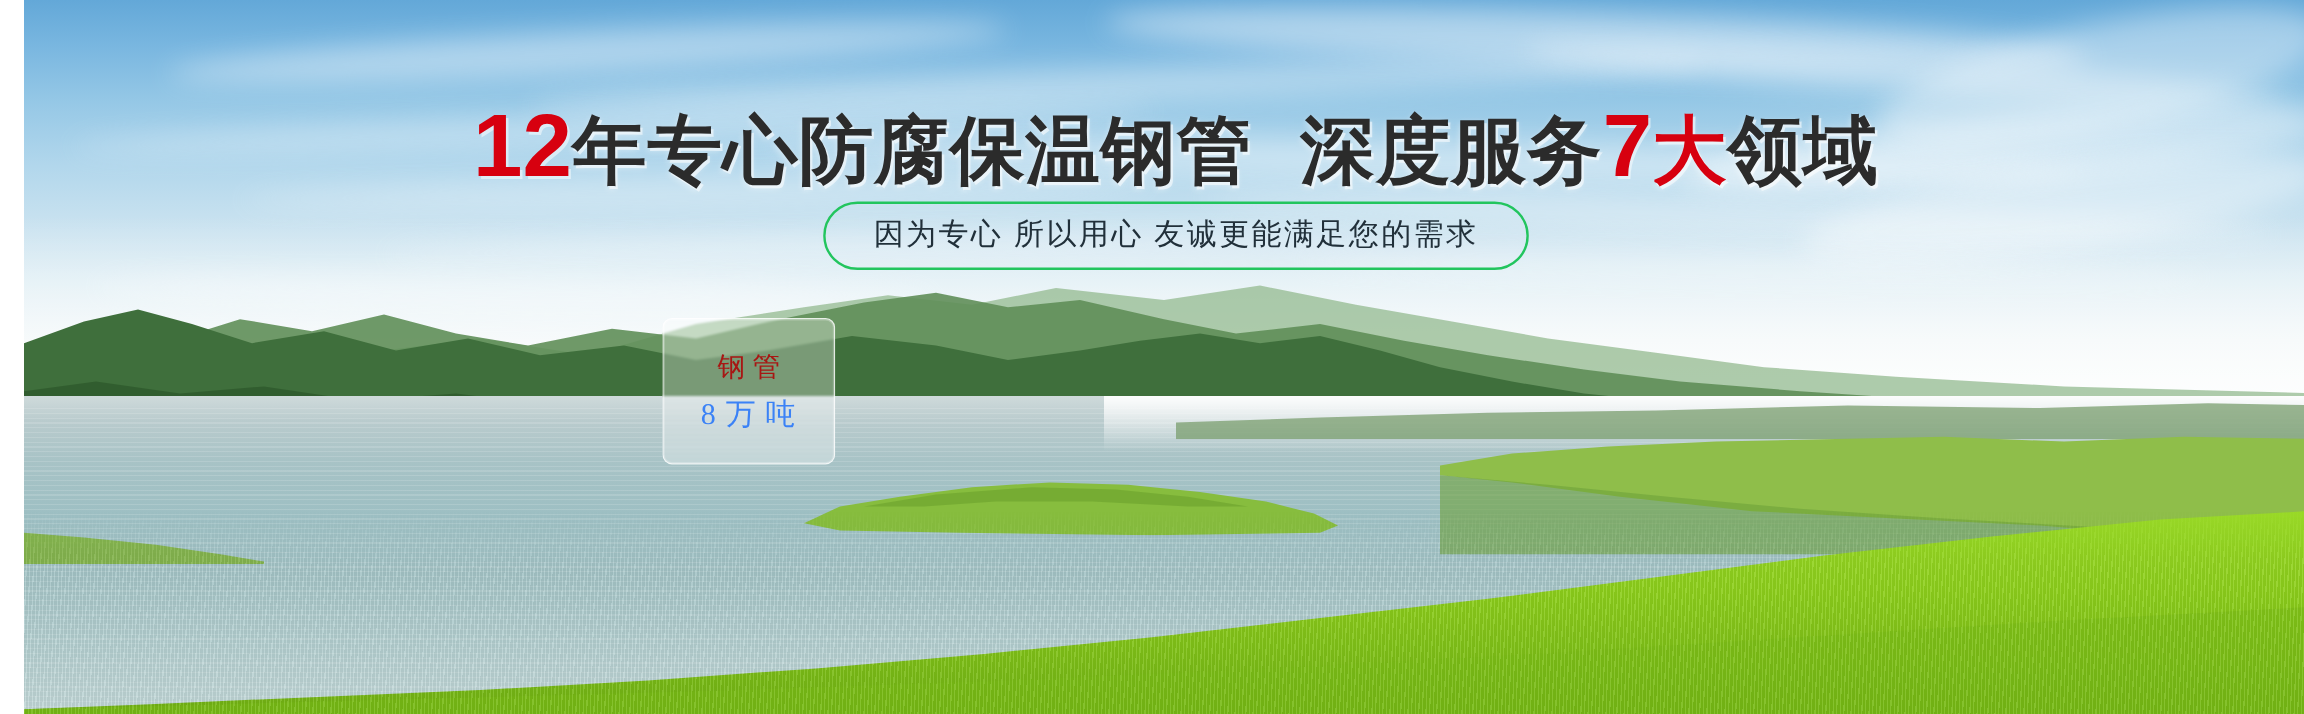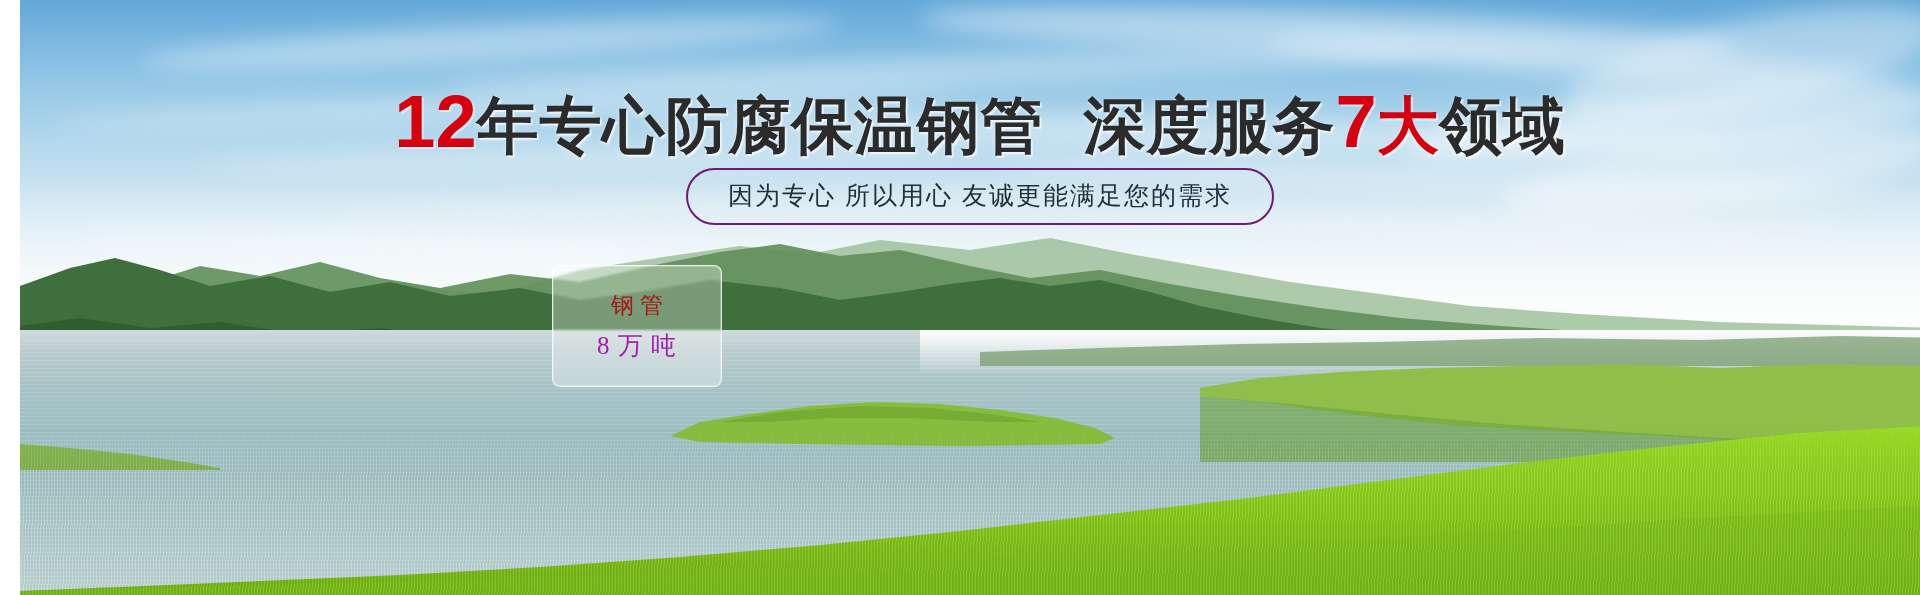--- a/index.html
+++ b/index.html
@@ -121,53 +121,53 @@
     text-shadow:2px 2px 0 rgba(255,255,255,.5);
   }
   .headline .accent { color:#d7000f; }
   .headline .gap { display:inline-block; width:40px; }
 
   .subtitle-wrap {
     position:absolute; left:0; top:168px; width:1920px;
     display:flex; justify-content:center;
   }
   .subtitle {
-    border:2px solid #701a75;
+    border:2px solid #22c55e;
     border-radius:30px;
     padding:10px 40px 12px;
     font-size:25px;
     color:#21303a;
     letter-spacing:2px;
     white-space:nowrap;
     line-height:1.25;
     background:rgba(255,255,255,.04);
   }
 
   
   .cards {
     position:absolute; left:532px; top:265px;
     display:flex; gap:20px;
   }
   .card {
-    width:170px; height:122px;
+    width:144px; height:122px;
     border:1px solid rgba(255,255,255,.8);
     border-radius:8px;
     background:rgba(255,255,255,.30);
     backdrop-filter:blur(1px);
     display:flex; flex-direction:column;
     align-items:center; justify-content:center;
     gap:16px;
     box-shadow:0 0 0 1px rgba(255,255,255,.25) inset;
   }
   .card-label {
     font-size:23px; color:#a81613; letter-spacing:6px;
     text-indent:6px; font-weight:normal; line-height:1;
   }
   .card-value {
-    font-size:25px; color:#a21caf; letter-spacing:1px; line-height:1;
+    font-size:25px; color:#3b82f6; letter-spacing:1px; line-height:1;
     font-family:"Liberation Serif","DejaVu Serif",serif;
   }
   .card-value sup { font-size:15px; vertical-align:super; }
 </style>
 </head>
 <body>
 
 <div id="banner">
 
   <div class="sky"></div>

